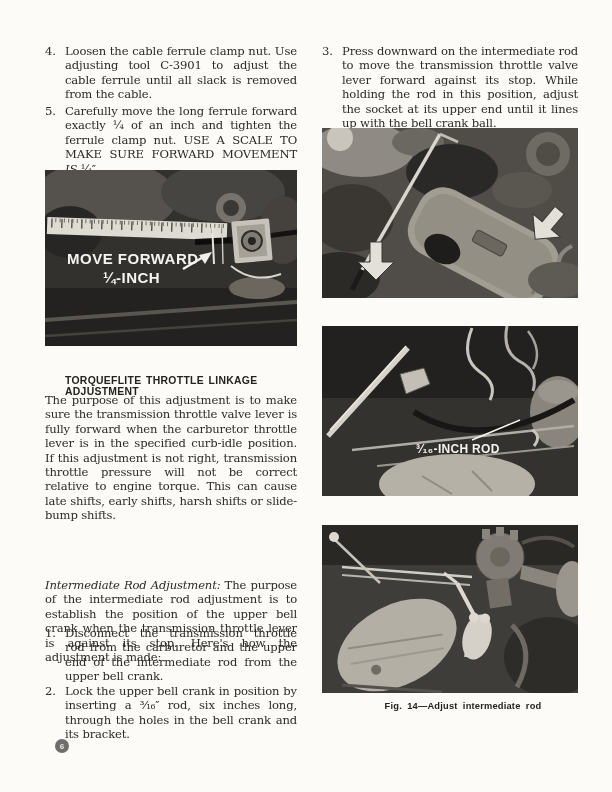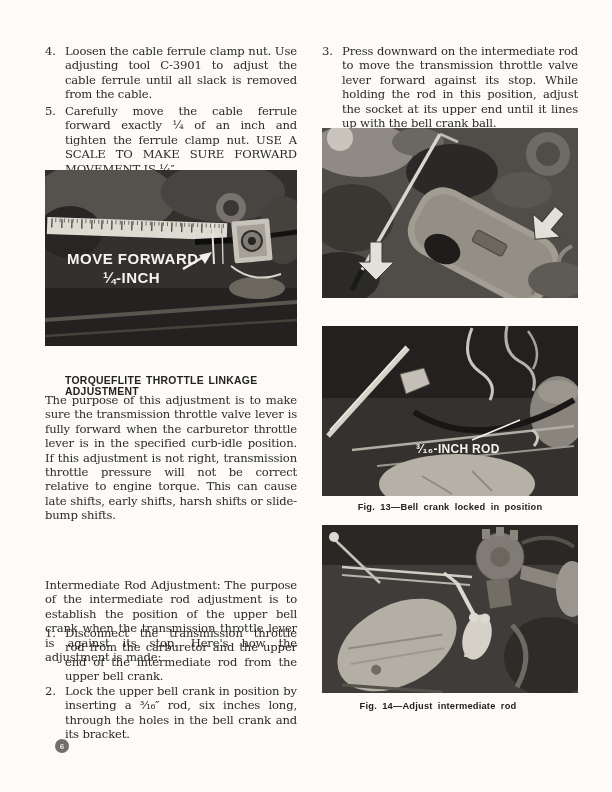--- a/index.html
+++ b/index.html
@@ -9,39 +9,39 @@
   .body-text{font-size:11.6px;line-height:14.4px;text-align:justify;letter-spacing:-0.15px;}
   .li{display:flex;}
   .li .num{flex:0 0 20px;}
   .li .txt{flex:1;}
   .caption{font-family:"Liberation Sans",sans-serif;font-weight:bold;font-size:9.3px;
            letter-spacing:0.2px;word-spacing:2.5px;text-align:center;color:#232220;}
   .heading{font-family:"Liberation Sans",sans-serif;font-weight:bold;font-size:10.4px;
            letter-spacing:0.3px;word-spacing:1.5px;color:#232220;margin-left:20px;}
   .photo{background:#f97316;box-shadow:0 0 0 1px #8a8880 inset;}
   .photo svg{display:block;}
-  .em{}
+  .em{font-style:italic;}
   .badge{position:absolute;left:55px;top:739px;width:14px;height:14px;border-radius:50%;
          background:#6f6e6c;color:#e8e6e0;font-family:"Liberation Sans",sans-serif;
          font-size:8px;font-weight:bold;display:flex;align-items:center;justify-content:center;}
   .svg-label{font-family:"Liberation Sans",sans-serif;font-weight:bold;fill:#f5f3ee;}
 </style>
 </head>
 <body>
 
 <div class="page">
 
   <div class="block body-text li" style="left:45px;top:44px;width:252px;">
     <span class="num">4.</span>
     <span class="txt">Loosen the cable ferrule clamp nut. Use adjusting tool C-3901 to adjust the cable ferrule until all slack is removed from the cable.</span>
   </div>
 
   <div class="block body-text li" style="left:45px;top:104px;width:252px;">
     <span class="num">5.</span>
-    <span class="txt"><span>Carefully move the cable ferrule forward exactly ¼ of an inch and tighten the ferrule clamp nut. USE A SCALE TO MAKE SURE FORWARD MOVEMENT </span><span class="em">IS</span><span> ¼″.</span></span>
+    <span class="txt"><span>Carefully move the long ferrule forward exactly ¼ of an inch and tighten the ferrule clamp nut. USE A SCALE TO MAKE SURE FORWARD MOVEMENT </span><span class="em">IS</span><span> ¼″.</span></span>
   </div>
 
   <div class="block photo" style="left:45px;top:170px;width:252px;height:176px;">
     <svg width="252" height="176" viewBox="0 0 252 176">
       <rect width="252" height="176" fill="#33312e"></rect>
       <ellipse cx="60" cy="28" rx="72" ry="38" fill="#55524e"></ellipse>
       <ellipse cx="178" cy="22" rx="62" ry="30" fill="#474541"></ellipse>
       <ellipse cx="25" cy="62" rx="32" ry="26" fill="#282624"></ellipse>
       <circle cx="186" cy="38" r="15" fill="#77736c"></circle>
       <circle cx="186" cy="38" r="8" fill="#3a3835"></circle>
@@ -140,21 +140,20 @@
       <line x1="55" y1="140" x2="252" y2="120" stroke="#9a968e" stroke-width="2"></line>
       <path d="M210,104 q10,6 2,16" stroke="#c9c6be" stroke-width="3" fill="none"></path>
       <path d="M92,86 Q160,128 252,74" stroke="#181715" stroke-width="6" fill="none"></path>
       <ellipse cx="135" cy="158" rx="78" ry="30" fill="#b5b1a7"></ellipse>
       <line x1="100" y1="150" x2="130" y2="168" stroke="#8f8b81" stroke-width="2"></line>
       <line x1="150" y1="145" x2="170" y2="165" stroke="#8f8b81" stroke-width="2"></line>
       <line x1="150" y1="114" x2="198" y2="94" stroke="#f5f3ee" stroke-width="1.5"></line>
       <text x="94" y="127" class="svg-label" font-size="12" letter-spacing="0.3">³⁄₁₆-INCH ROD</text>
     </svg>
   </div>
-  <div class="block caption" style="left:322px;top:502px;width:256px;">Fig. 13—Bell crank locked in position</div>
 
   <div class="block photo" style="left:322px;top:525px;width:256px;height:168px;">
     <svg width="256" height="168" viewBox="0 0 256 168">
       <rect width="256" height="168" fill="#3f3d39"></rect>
       <rect width="256" height="40" fill="#2a2825"></rect>
       <line x1="20" y1="42" x2="150" y2="52" stroke="#d0cdc5" stroke-width="2.5"></line>
       <line x1="20" y1="50" x2="148" y2="60" stroke="#b8b5ad" stroke-width="2"></line>
       <line x1="10" y1="12" x2="58" y2="58" stroke="#c5c2ba" stroke-width="2.5"></line>
       <circle cx="12" cy="12" r="5" fill="#ddd9d1"></circle>
       <g>
@@ -179,19 +178,19 @@
         <ellipse cx="155" cy="112" rx="14" ry="23" fill="#d5d1c8"></ellipse>
         <circle cx="147" cy="94" r="5" fill="#ddd9d0"></circle>
         <circle cx="158" cy="92" r="5" fill="#ddd9d0"></circle>
       </g>
       <ellipse cx="228" cy="132" rx="46" ry="40" fill="#2e2c29"></ellipse>
       <path d="M190,100 q25,25 5,62" stroke="#6e6a63" stroke-width="5" fill="none"></path>
       <ellipse cx="250" cy="64" rx="16" ry="28" fill="#9a968e"></ellipse>
       <line x1="20" y1="160" x2="120" y2="167" stroke="#55524c" stroke-width="3"></line>
     </svg>
   </div>
-  <div class="block caption" style="left:310px;top:701px;width:256px;">Fig. 14—Adjust intermediate rod</div>
+  <div class="block caption" style="left:335px;top:701px;width:256px;">Fig. 14—Adjust intermediate rod</div>
 
   <div class="badge">
       <span>6</span>
     </div>
 
 </div>
 
 </body></html>

